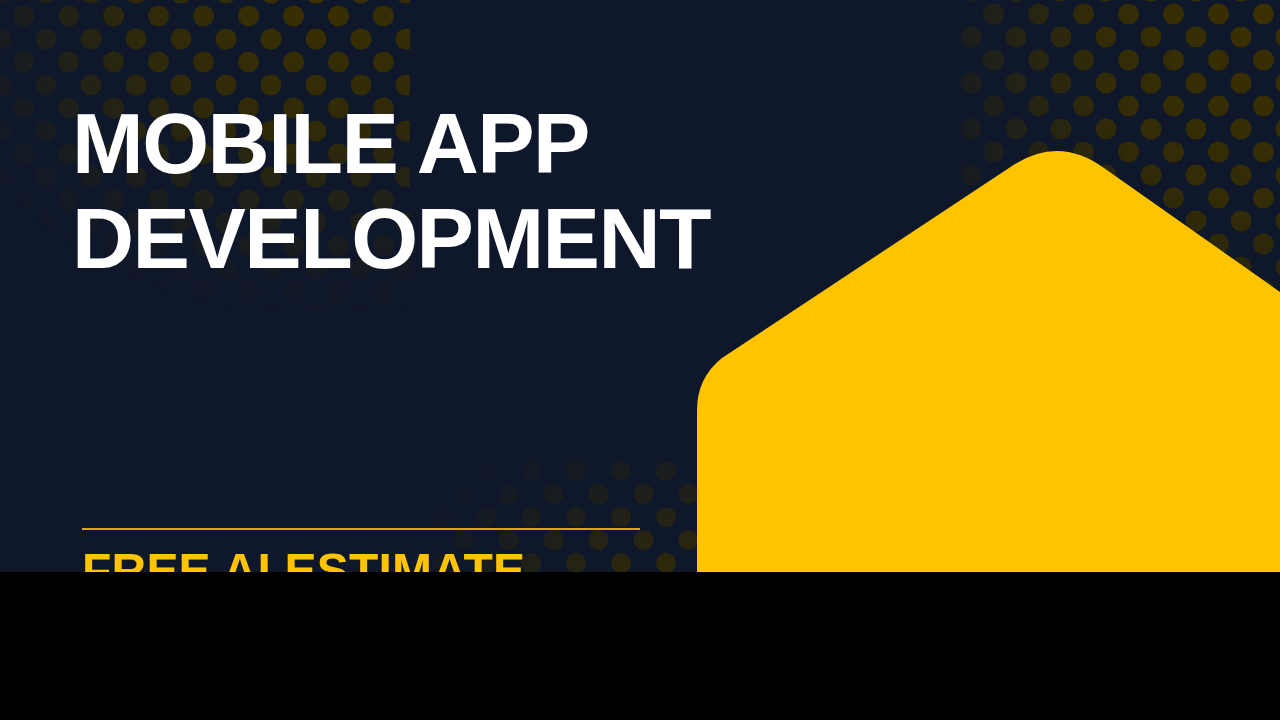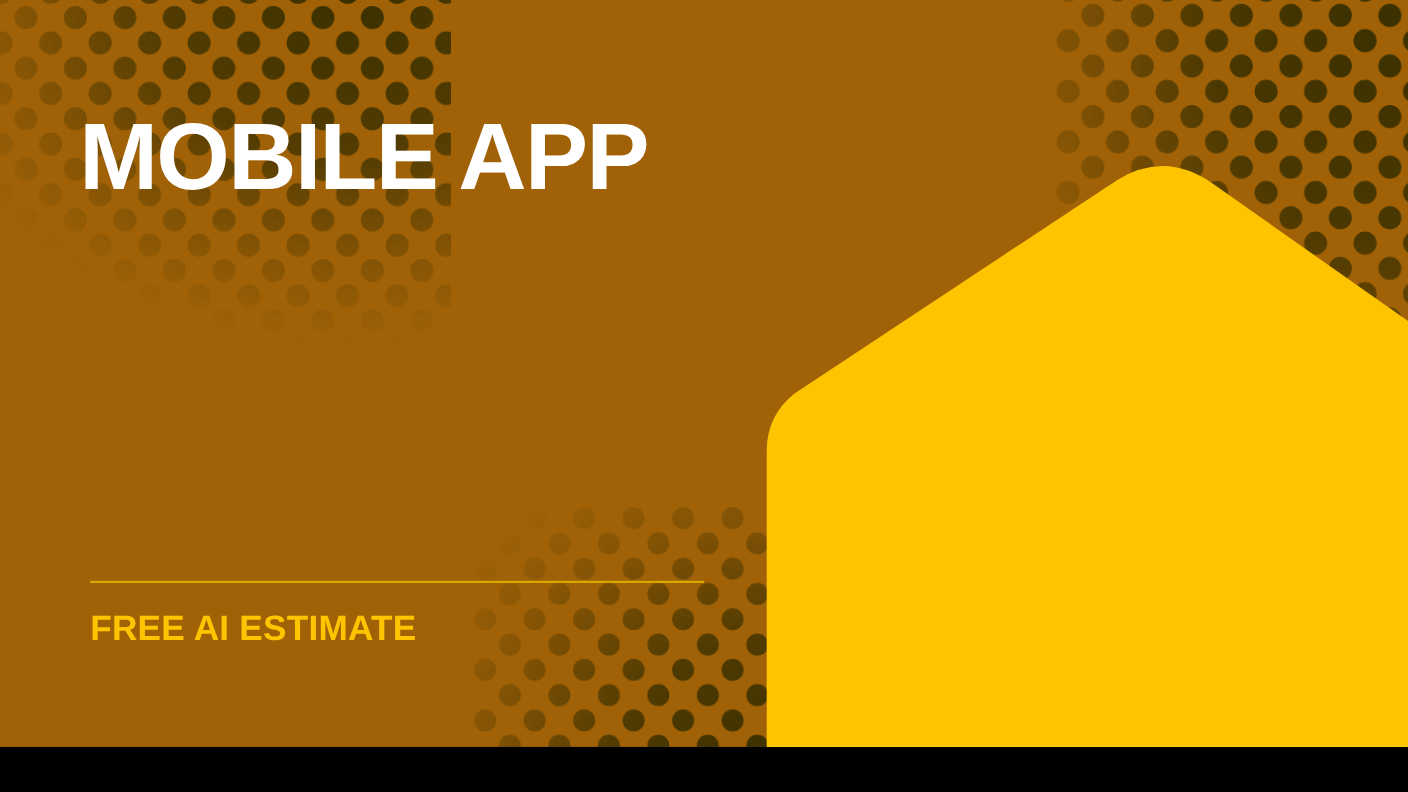--- a/index.html
+++ b/index.html
@@ -5,22 +5,22 @@
   * { margin:0; padding:0; box-sizing:border-box; }
   html, body {
     width:1280px; height:720px;
     background:#000000;
     font-family:"Liberation Sans", sans-serif;
     overflow:hidden;
   }
 
   #banner {
     position:relative;
-    width:1280px; height:679px;
-    background:#a16207;
+    width:1280px; height:572px;
+    background:#0f172a;
     overflow:hidden;
   }
 
   
   .dots {
     position:absolute;
     pointer-events:none;
   }
   .dots svg { display:block; }
 
@@ -63,21 +63,21 @@
     left:82px; top:528px;
     width:558px; height:2px;
     background:#d8a800;
     z-index:6;
   }
 
   #subline {
     position:absolute;
     left:82px; top:549px;
     color:#ffc400;
-    font-size:32px;
+    font-size:48px;
     font-weight:bold;
     letter-spacing:0.2px;
     line-height:44px;
     white-space:nowrap;
     font-family:"Liberation Sans", sans-serif;
     z-index:6;
   }
 </style>
 </head>
 <body>
@@ -154,19 +154,20 @@
                Q 37 258 62 238
                L 355 44
                Q 400 16 444 48
                L 640 186
                L 640 610 Z" fill="#ffc400"></path>
     </svg>
   </div>
 
   <div id="headline">
     <span class="headline-line" id="headline-line-1">MOBILE APP</span>
+    <span class="headline-line" id="headline-line-3">DEVELOPMENT</span>
   </div>
 
   <div id="divider"></div>
 
   <div id="subline">FREE AI ESTIMATE</div>
 
 </div>
 
 </body></html>

